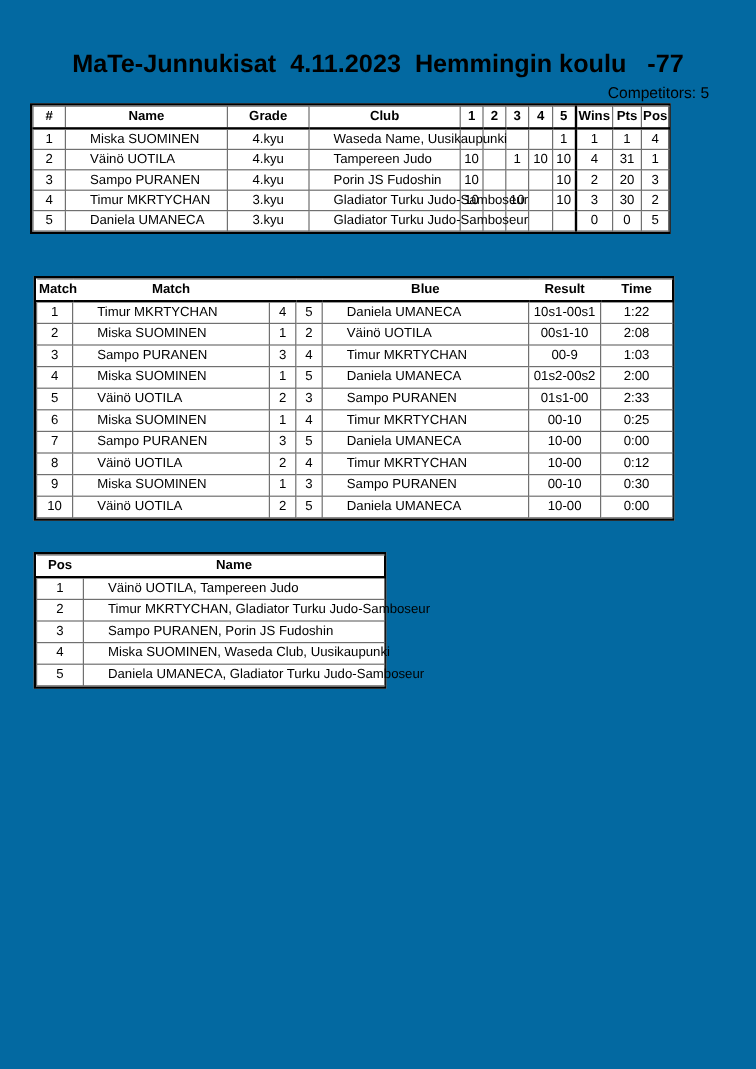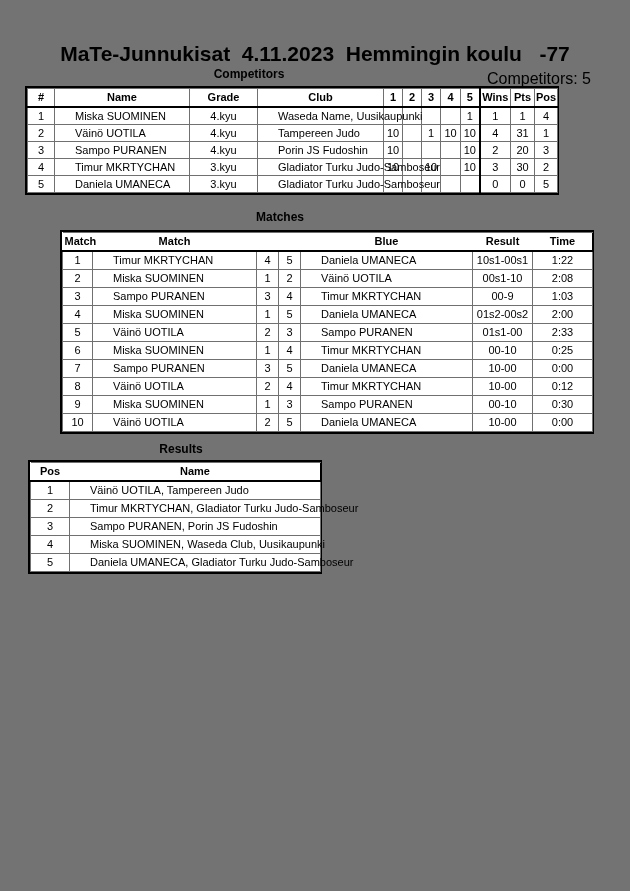--- a/index.html
+++ b/index.html
@@ -1,20 +1,20 @@
 <!DOCTYPE html>
 <html><head>
 <meta charset="utf-8">
 <style>
   html,body { margin:0; padding:0; background:#ffffff; }
   .page {
     position: relative;
     width: 630px;
     height: 891px;
-    background: #737373;
+    background: #0369a1;
     font-family: "Liberation Sans", sans-serif;
     color: #000;
     overflow: hidden;
   }
   .main-title {
     position: absolute;
     top: 42px; left: 0; width: 630px;
     text-align: center;
     font-size: 21px;
     font-weight: bold;
@@ -25,30 +25,30 @@
     font-size: 12px;
     font-weight: bold;
     text-align: center;
   }
   .comp-label    { top: 67px;  left: 0; width: 498px; }
   .matches-label { top: 210px; left: 0; width: 560px; }
   .results-label { top: 442px; left: 0; width: 362px; }
   .comp-count {
     position: absolute;
     top: 70px; left: 436px; width: 155px;
-    font-size: 16px;
+    font-size: 13px;
     text-align: right;
   }
   .tbl-wrap {
     position: absolute;
     border: 2px solid #000;
     background: #fff;
   }
   .comp-wrap    { left: 25px; top: 86px;  width: 530px; }
-  .matches-wrap { left: 28px; top: 230px; width: 530px; margin-left: 32px; }
+  .matches-wrap { left: 28px; top: 230px; width: 530px; }
   .results-wrap { left: 28px; top: 460px; width: 290px; }
   table {
     border-collapse: collapse;
     table-layout: fixed;
     width: 100%;
   }
   th, td {
     border: 1px solid #707070;
     padding: 0;
     font-size: 11px;
@@ -77,21 +77,20 @@
   .matches-table thead th, .results-table thead th { border-left: none; border-right: none; }
   .matches-table th.col-match { text-align: left; padding-left: 2px; }
 </style>
 </head>
 <body>
 
 <div class="page">
 
   <div class="main-title">MaTe-Junnukisat  4.11.2023  Hemmingin koulu   -77</div>
 
-  <div class="sec-label comp-label">Competitors</div>
   <div class="comp-count">Competitors: 5</div>
 
   <div class="tbl-wrap comp-wrap">
     <table class="comp-table">
       <colgroup>
         <col style="width:27px">
           <col style="width:135px">
           <col style="width:68px">
           <col style="width:126px">
         <col style="width:19px">
@@ -187,21 +186,20 @@
             <td class="col-s4"><span></span></td>
             <td class="col-s5"><span></span></td>
             <td class="col-wins"><span>0</span></td>
             <td class="col-pts"><span>0</span></td>
             <td class="col-pos"><span>5</span></td>
           </tr>
         </tbody>
     </table>
   </div>
 
-  <div class="sec-label matches-label">Matches</div>
 
   <div class="tbl-wrap matches-wrap">
     <table class="matches-table">
       <colgroup>
         <col style="width:30px">
           <col style="width:164px">
           <col style="width:22px">
           <col style="width:22px">
         <col style="width:172px">
           <col style="width:60px">
@@ -306,21 +304,20 @@
             <td class="col-wnum"><span>2</span></td>
             <td class="col-bnum"><span>5</span></td>
             <td class="col-blue"><span>Daniela UMANECA</span></td>
             <td class="col-result"><span>10-00</span></td>
             <td class="col-time"><span>0:00</span></td>
           </tr>
         </tbody>
     </table>
   </div>
 
-  <div class="sec-label results-label">Results</div>
 
   <div class="tbl-wrap results-wrap">
     <table class="results-table">
       <colgroup>
         <col style="width:39px">
           <col style="width:251px">
       </colgroup>
       <thead>
         <tr>
           <th>Pos</th>

